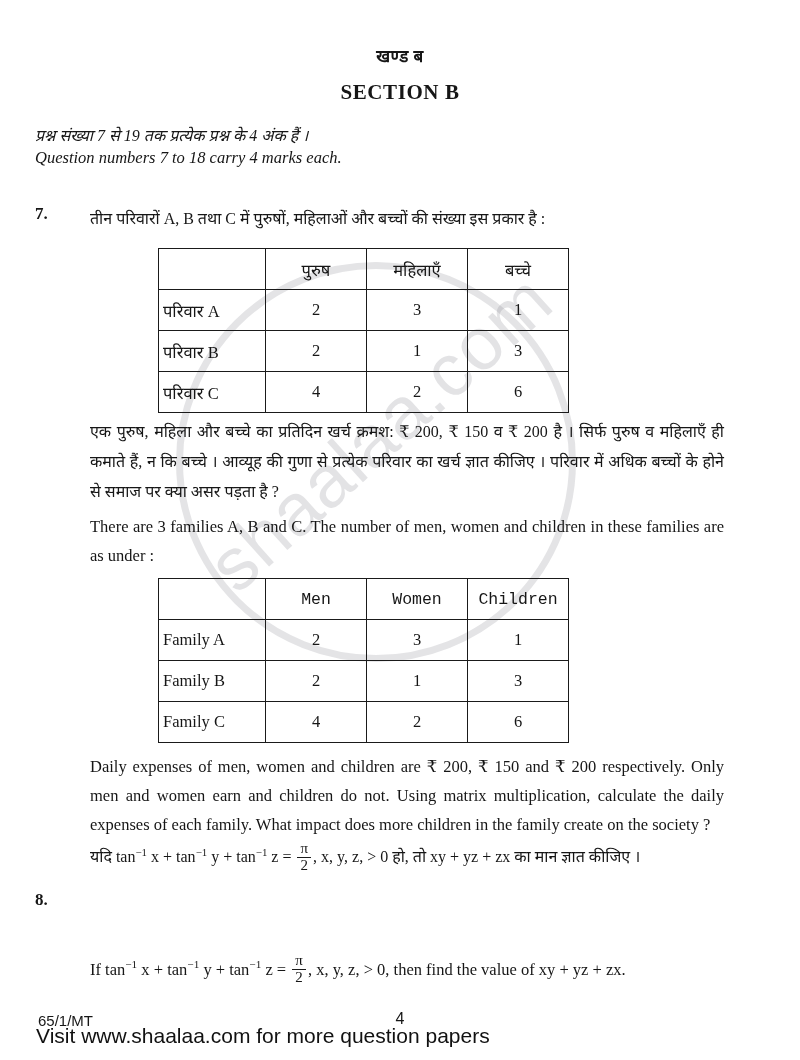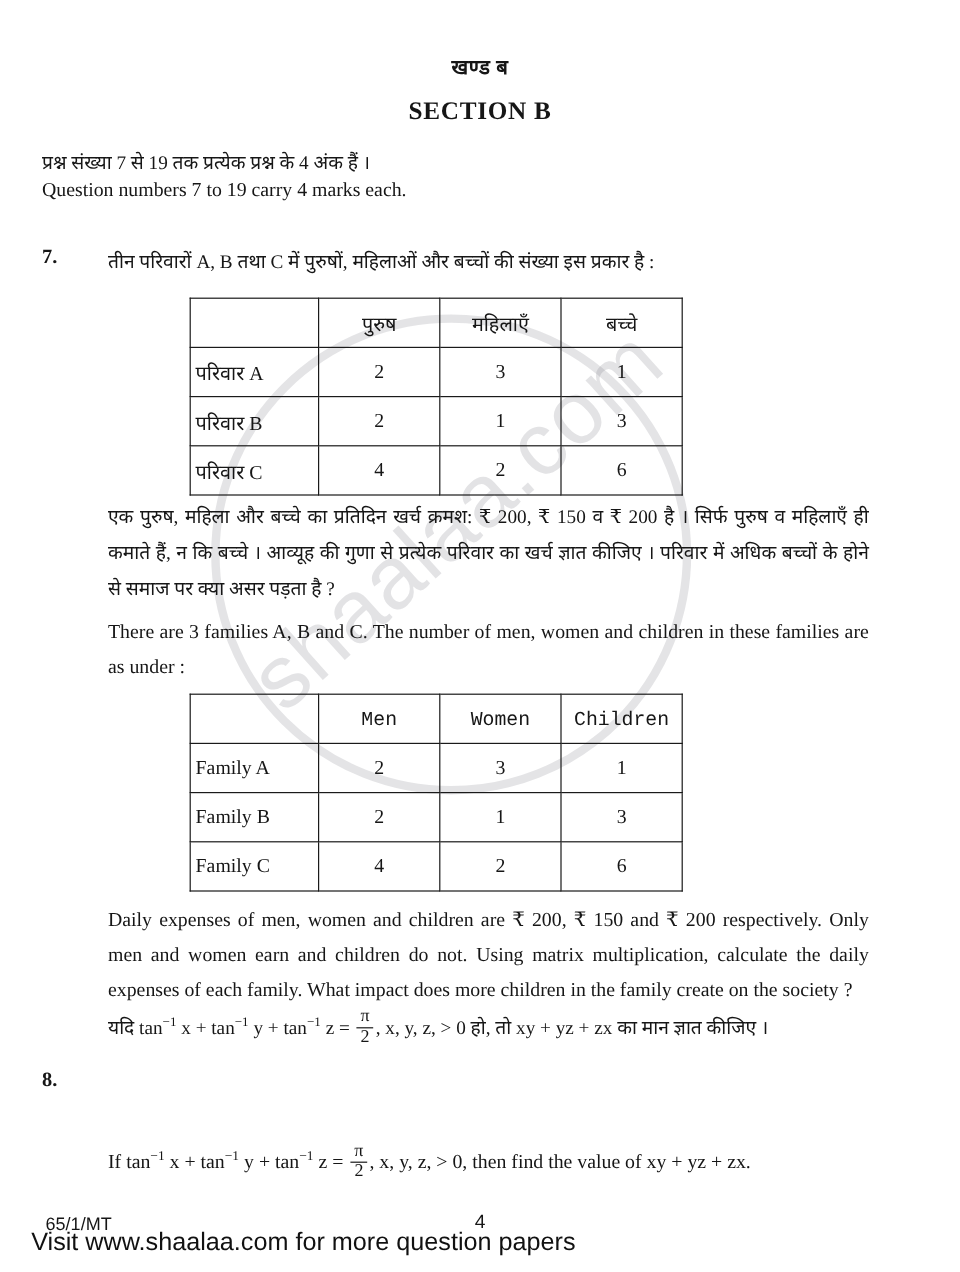--- a/index.html
+++ b/index.html
@@ -73,20 +73,21 @@
     position: absolute;
     left: 0; right: 0;
     top: 80px;
     font-size: 21px;
     letter-spacing: 0.6px;
   }
 
   .instruction {
     position: absolute;
     left: 35px;
+    font-style: italic;
     font-size: 16.5px;
     text-align: right;
   }
   #instruction-hindi { top: 124px; font-size: 16px; }
   #instruction-english { top: 148px; }
 
   
   .qnum {
     position: absolute;
     left: 35px;
@@ -158,21 +159,21 @@
   #footer-pageno {
     position: absolute;
     left: 0; right: 0;
     top: 1010px;
     text-align: center;
     font-family: "Liberation Sans", "DejaVu Sans", sans-serif;
     font-size: 16px;
   }
   #footer-promo {
     position: absolute;
-    left: 26px;
+    left: 36px;
     top: 1024px;
     font-family: "Liberation Sans", "DejaVu Sans", sans-serif;
     font-size: 21px;
     color: #111;
     z-index: 30;
   }
 </style>
 </head>
 <body>
 
@@ -180,21 +181,21 @@
   <div class="wm-circle"></div>
   <div class="wm-text">shaalaa.com</div>
 </div>
 
 <div id="page">
 
   <div id="heading-hindi" class="heading">खण्ड ब</div>
   <div id="heading-english" class="heading">SECTION B</div>
 
   <div id="instruction-hindi" class="instruction">प्रश्न संख्या 7 से 19 तक प्रत्येक प्रश्न के 4 अंक हैं ।</div>
-  <div id="instruction-english" class="instruction">Question numbers 7 to 19 carry 4 marks each.</div>
+  <div id="instruction-english" class="instruction">Question numbers 7 to 18 carry 4 marks each.</div>
 
   <div class="qnum" style="top:204px;">7.</div>
 
   <div class="qbody" style="top:204px;">
     <p class="para hindi nojustify">तीन परिवारों A, B तथा C में पुरुषों, महिलाओं और बच्चों की संख्या इस प्रकार है :</p>
   </div>
 
   <div class="table-wrap" style="top:248px;">
     <table class="datatable">
       <tbody>

